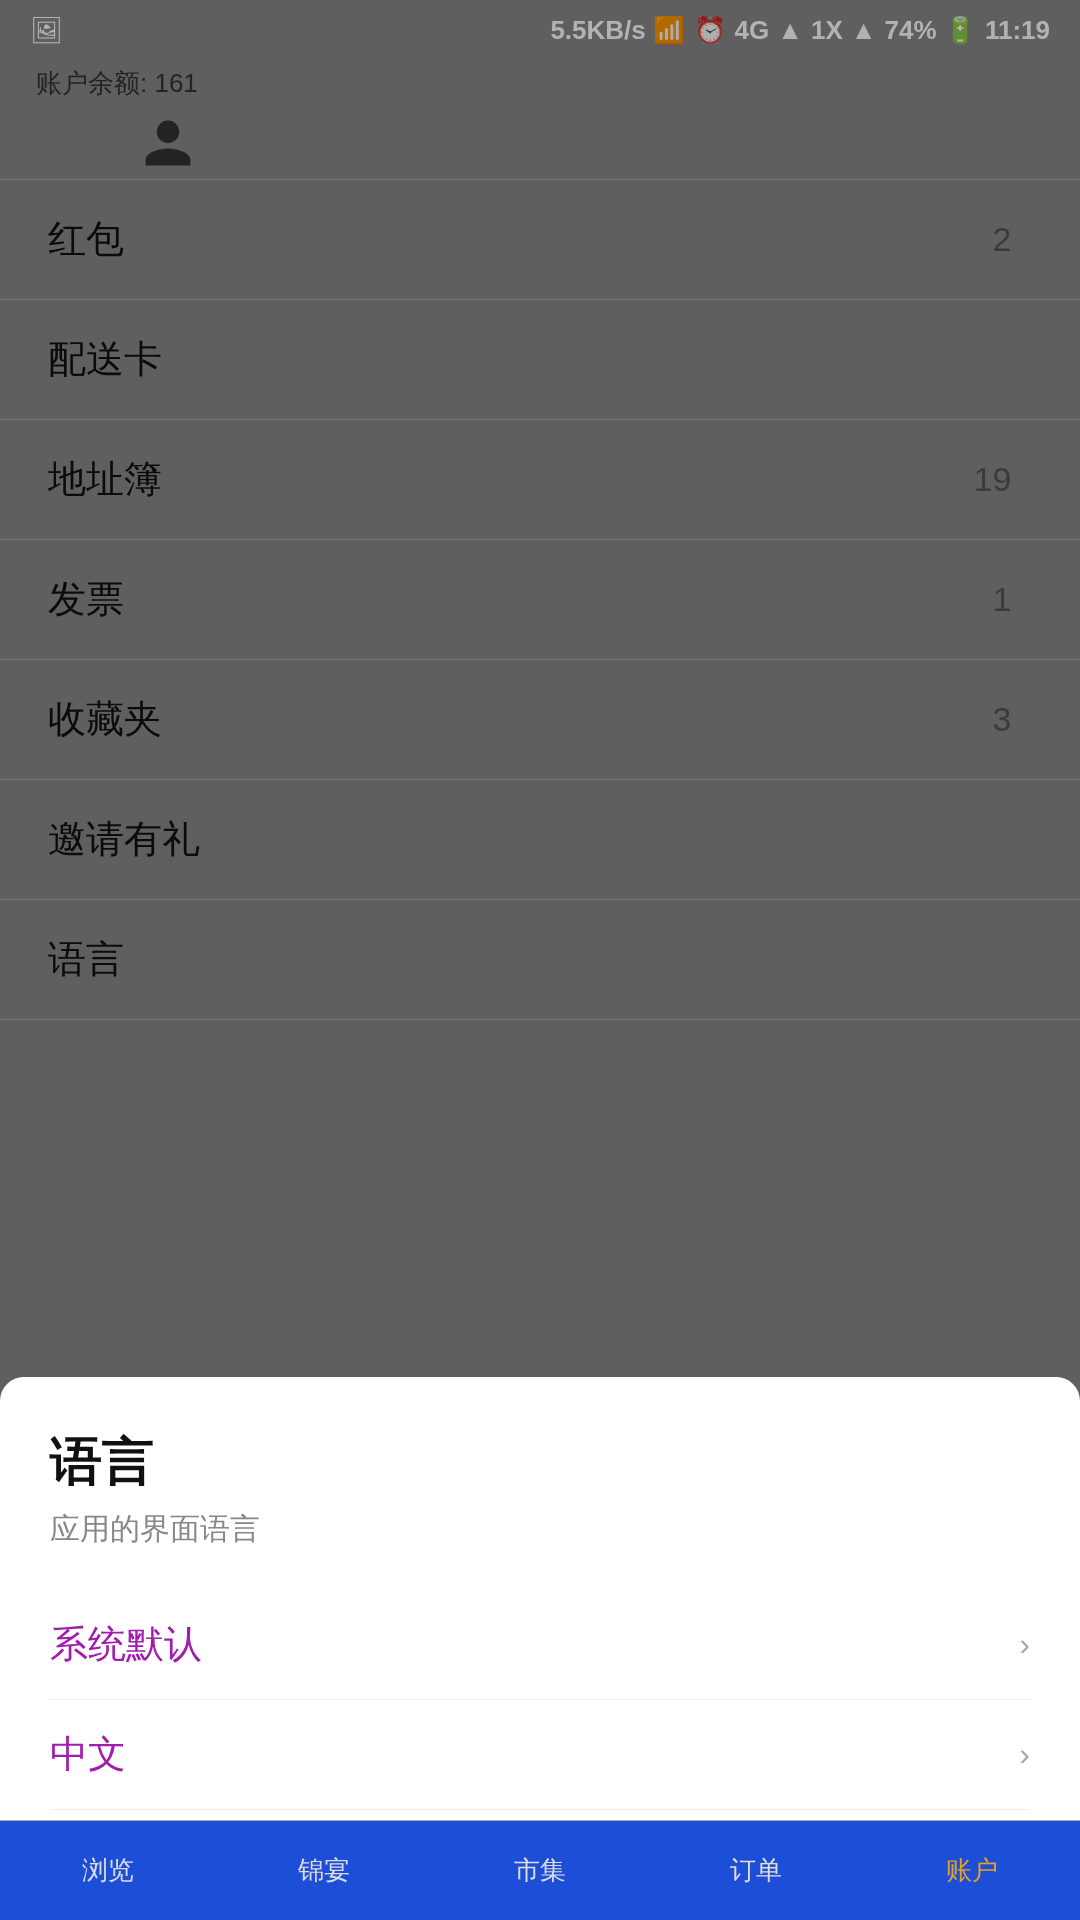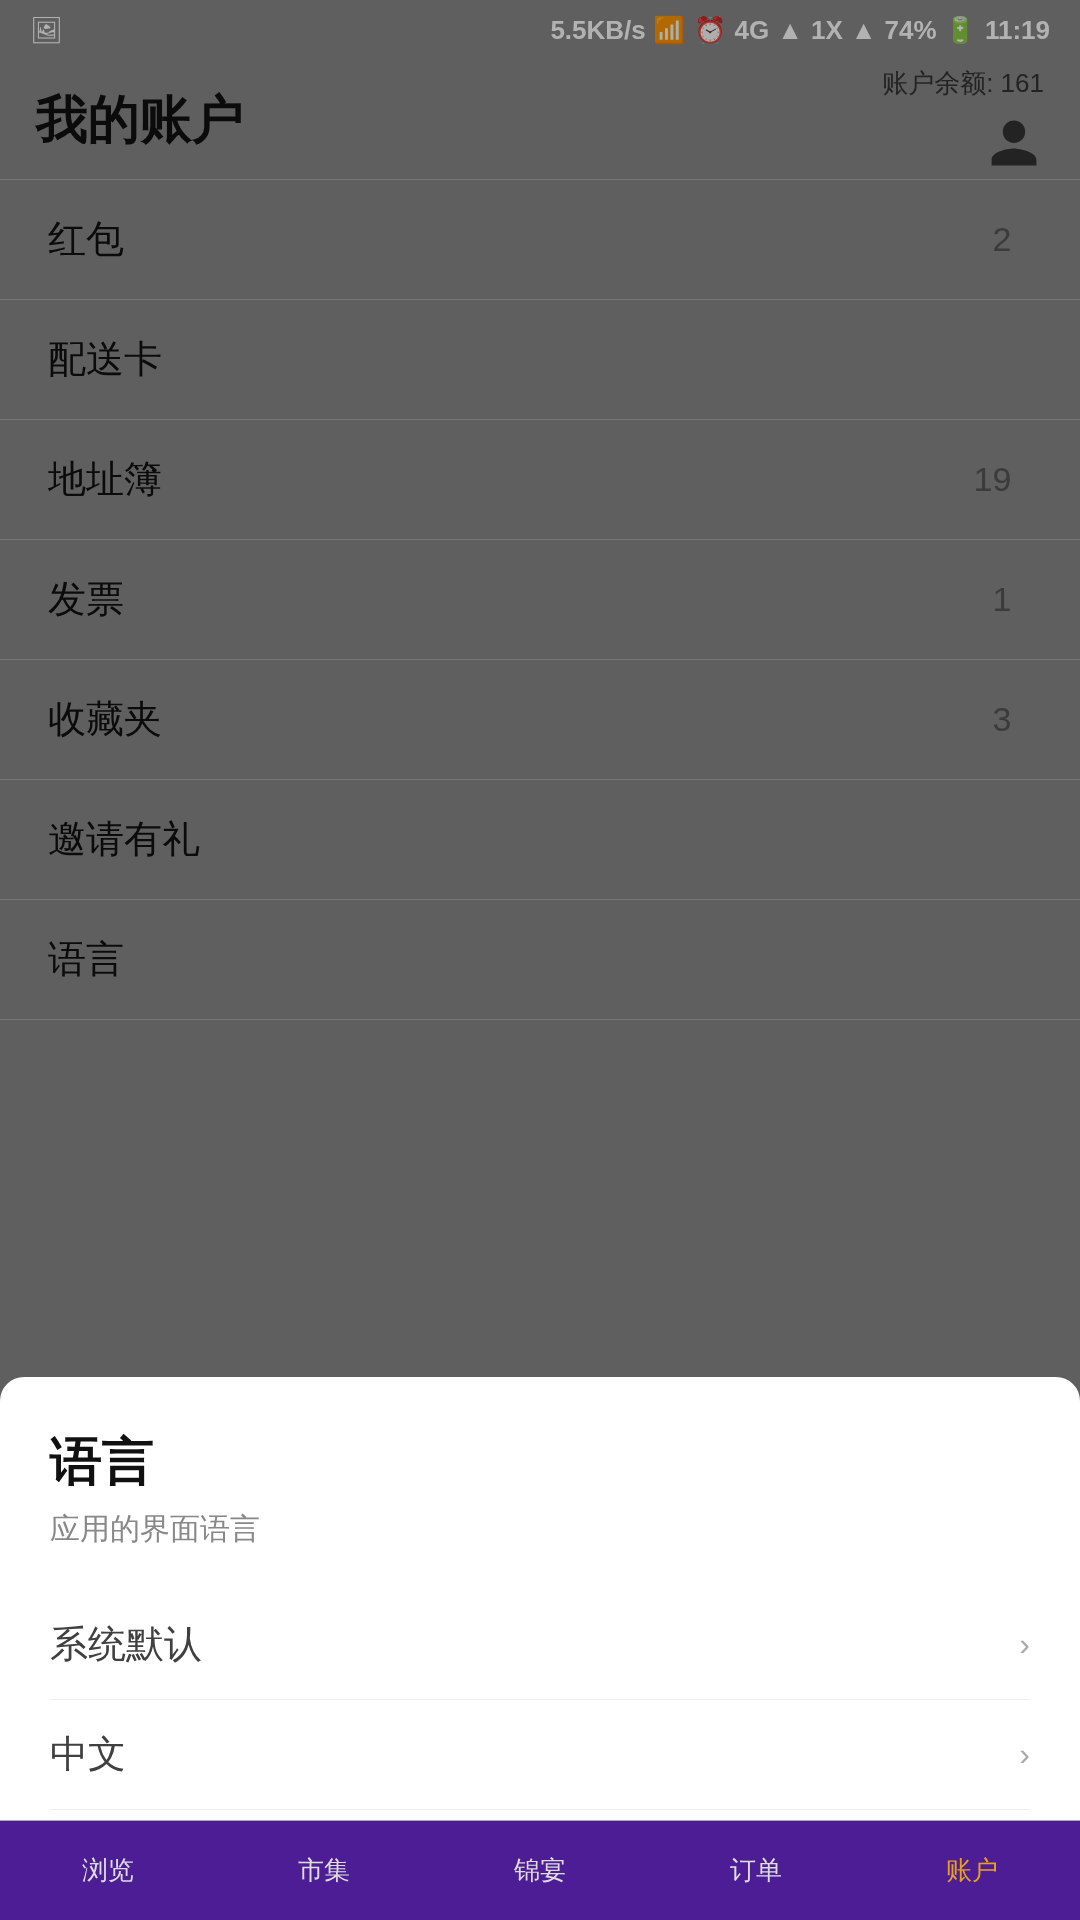--- a/index.html
+++ b/index.html
@@ -154,35 +154,35 @@
       align-items: center;
       justify-content: space-between;
       border-bottom: 1px solid #eee;
       cursor: pointer;
     }
     .dialog-option:last-child {
       border-bottom: none;
     }
     .dialog-option-label {
       font-size: 38px;
-      color: #404040;
+      color: #a21caf;
     }
     .dialog-chevron {
       font-size: 32px;
       color: #aaa;
     }
 
     
     .bottom-nav {
       position: absolute;
       bottom: 0;
       left: 0;
       width: 100%;
       height: 100px;
-      background: #4c1d95;
+      background: #1d4ed8;
       display: flex;
       align-items: center;
       justify-content: space-around;
       border-top: 1px solid #aaa;
       z-index: 20;
     }
     .nav-item {
       display: flex;
       flex-direction: column;
       align-items: center;
@@ -214,21 +214,20 @@
     <span>▲</span>
     <span>1X</span>
     <span>▲</span>
     <span>74%</span>
     <span>🔋</span>
     <span>11:19</span>
   </div>
 </div>
 
 <div class="header">
-  <span class="header-title">我的账户</span>
   <div class="header-right">
     <span class="header-balance">账户余额: 161</span>
     <div class="header-avatar avatar-icon">
       <svg viewBox="0 0 24 24" xmlns="http://www.w3.org/2000/svg">
         <path d="M12 12c2.7 0 4.8-2.1 4.8-4.8S14.7 2.4 12 2.4 7.2 4.5 7.2 7.2 9.3 12 12 12zm0 2.4c-3.2 0-9.6 1.6-9.6 4.8v2.4h19.2v-2.4c0-3.2-6.4-4.8-9.6-4.8z"></path>
       </svg>
     </div>
   </div>
 </div>
 
@@ -312,24 +311,24 @@
       <span class="dialog-chevron">›</span>
     </div>
   </div>
 </div>
 
 <div class="bottom-nav">
   <div class="nav-item">
     <span class="nav-item-label">浏览</span>
   </div>
   <div class="nav-item">
+    <span class="nav-item-label">锦宴</span>
+  </div>
+  <div class="nav-item">
     <span class="nav-item-label">市集</span>
   </div>
   <div class="nav-item">
-    <span class="nav-item-label">锦宴</span>
-  </div>
-  <div class="nav-item">
     <span class="nav-item-label">订单</span>
   </div>
   <div class="nav-item">
     <span class="nav-item-label active">账户</span>
   </div>
 </div>
 
 </body></html>

